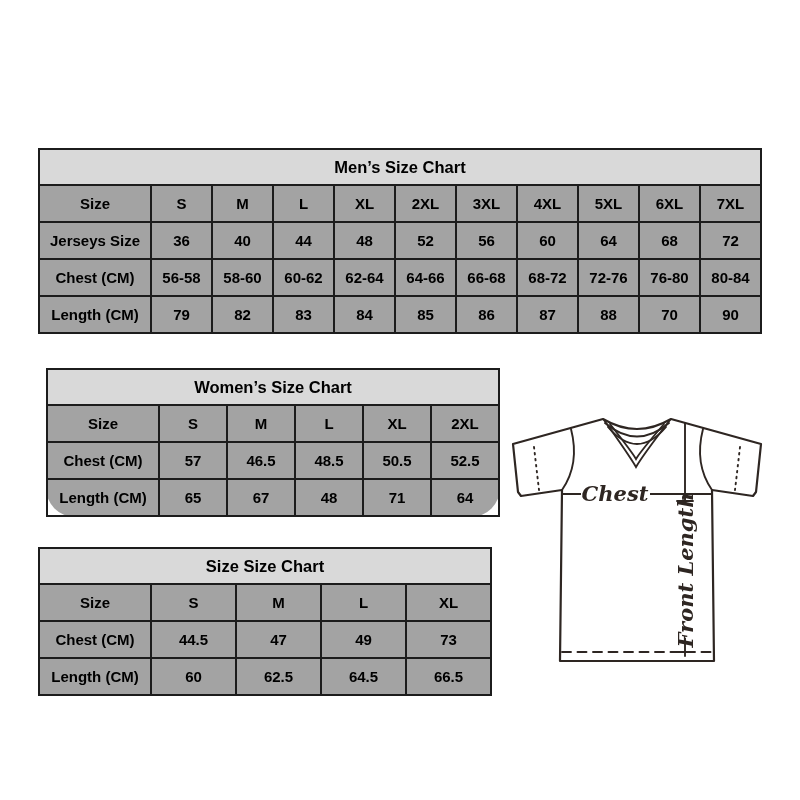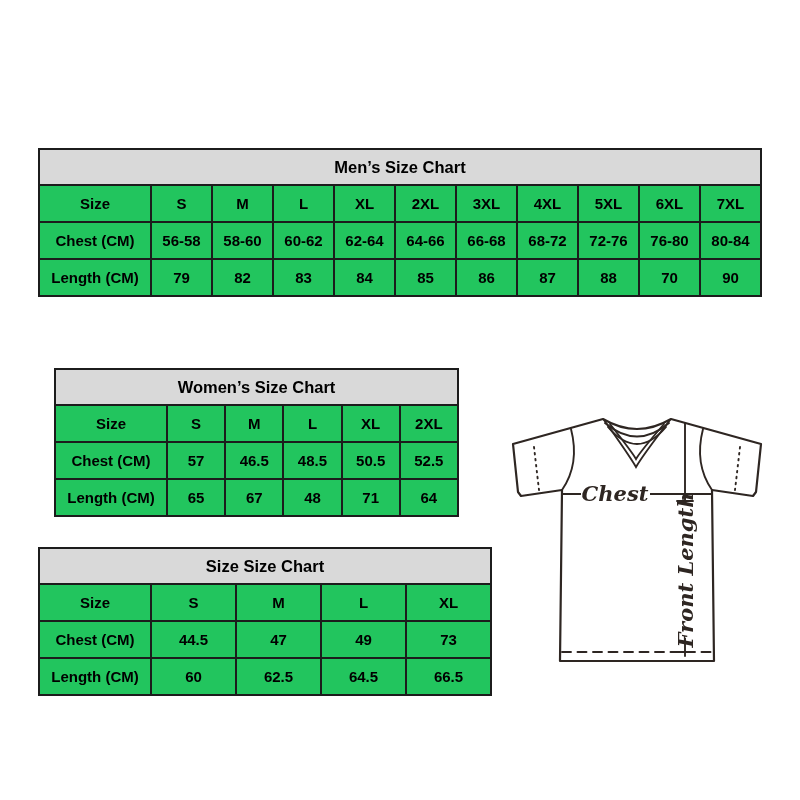--- a/index.html
+++ b/index.html
@@ -17,36 +17,36 @@
     position:relative;overflow:hidden;
   }
   .sheet{position:absolute;inset:0;}
   .title{
     position:absolute;left:0;top:96px;width:800px;
     margin:0;text-align:center;
     font-size:21px;font-weight:700;letter-spacing:0.2px;
   }
   table.size-table{
     position:absolute;border-collapse:collapse;table-layout:fixed;
-    background:#22c55e;border:2px solid var(--border);
+    background:#a3a3a3;border:2px solid var(--border);
   }
   table.size-table td{
     border:2px solid var(--border);
     text-align:center;vertical-align:middle;
     font-weight:700;font-size:15px;
     padding:0;height:37px;
     overflow:hidden;white-space:nowrap;
   }
   table.size-table td.band{
     background:var(--header-bg);
     font-size:16.5px;height:36px;
   }
   table.size-table col.label-col{width:112px;}
   table.mens  {left:38px;top:148px;width:724px;}
-  table.womens{left:54px;top:368px;width:405px;}
+  table.womens{left:46px;top:368px;width:454px;border-radius:29px;}
   table.youth {left:38px;top:547px;width:454px;}
   svg.jersey{position:absolute;left:505px;top:398px;}
   .sketch-line{stroke:var(--sketch);fill:none;stroke-width:2.2;stroke-linejoin:round;stroke-linecap:round;}
   .thin-line{stroke:var(--sketch);fill:none;stroke-width:1.9;stroke-linecap:round;}
   .dotted{stroke-dasharray:1.5 4.5;}
   .dashed{stroke-dasharray:9 6.5;}
   .label-bg{fill:#ffffff;stroke:none;}
   .measure-label{
     font-family:"DejaVu Serif", serif;
     font-style:italic;font-weight:700;
@@ -84,20 +84,33 @@
           <td>L</td>
           <td>XL</td>
           <td>2XL</td>
           <td>3XL</td>
           <td>4XL</td>
           <td>5XL</td>
           <td>6XL</td>
           <td>7XL</td>
         </tr>
         <tr>
+          <td>Jerseys Size</td>
+          <td>36</td>
+          <td>40</td>
+          <td>44</td>
+          <td>48</td>
+          <td>52</td>
+          <td>56</td>
+          <td>60</td>
+          <td>64</td>
+          <td>68</td>
+          <td>72</td>
+        </tr>
+        <tr>
           <td>Chest (CM)</td>
           <td>56-58</td>
           <td>58-60</td>
           <td>60-62</td>
           <td>62-64</td>
           <td>64-66</td>
           <td>66-68</td>
           <td>68-72</td>
           <td>72-76</td>
           <td>76-80</td>

